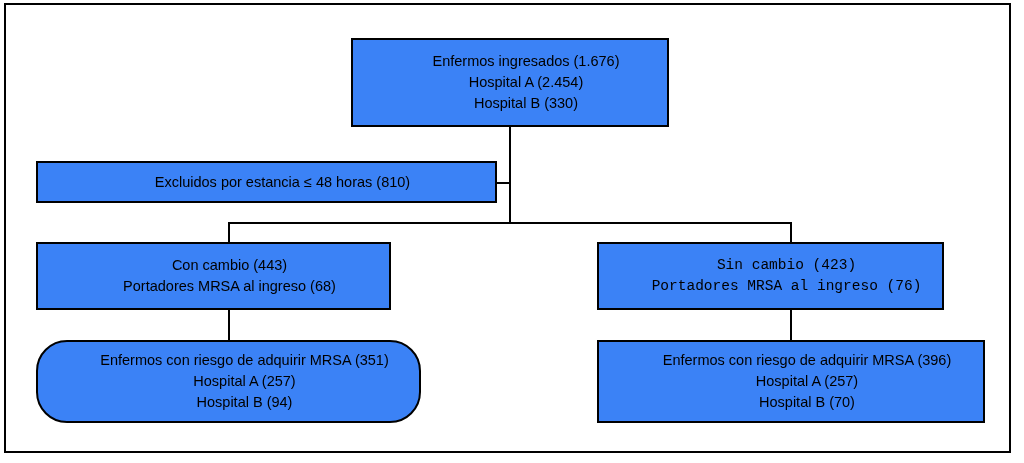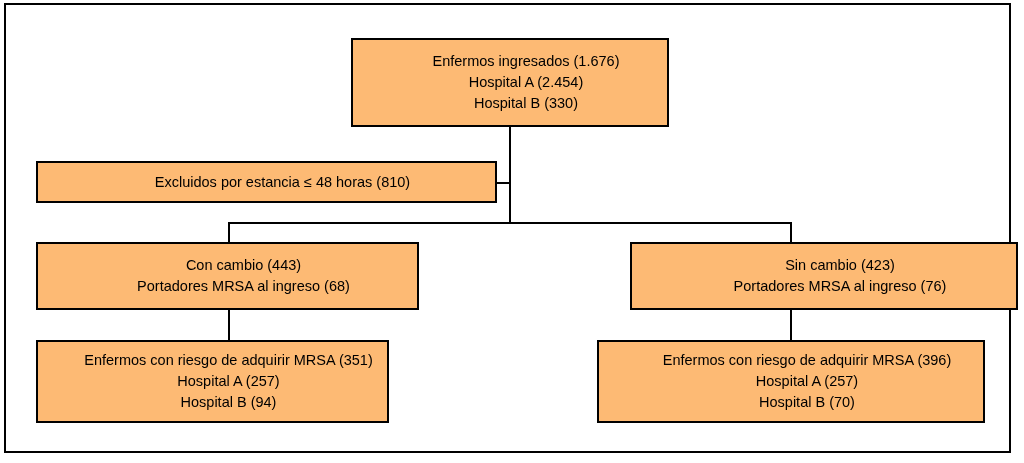--- a/index.html
+++ b/index.html
@@ -32,42 +32,42 @@
     border: 2px solid #000000;
     box-sizing: border-box;
     background: #ffffff;
   }
 
   
   .flow-box {
     position: absolute;
     box-sizing: border-box;
     border: 2px solid #000000;
-    background: #fdba74;
+    background: #3b82f6;
     display: flex;
     flex-direction: column;
     align-items: center;
     justify-content: center;
     z-index: 3;
     padding-left: 32px;
   }
   .flow-box .line {
     display: block;
     text-align: center;
     font-size: 14.5px;
     line-height: 21px;
     white-space: nowrap;
     color: #000000;
   }
 
   #box-admitted   { left: 351px; top: 38px;  width: 318px; height: 89px; }
   #box-excluded   { left: 36px;  top: 161px; width: 461px; height: 42px; }
-  #box-change     { left: 36px;  top: 242px; width: 383px; height: 68px; justify-content: center; }
-  #box-nochange   { left: 630px; top: 242px; width: 388px; height: 68px; }
-  #box-risk-left  { left: 36px;  top: 340px; width: 353px; height: 83px; }
+  #box-change     { left: 36px;  top: 242px; width: 355px; height: 68px; justify-content: center; }
+  #box-nochange   { left: 597px; top: 242px; width: 347px; height: 68px; font-family: Liberation Mono, monospace; }
+  #box-risk-left  { left: 36px;  top: 340px; width: 385px; height: 83px; border-radius: 31px; }
   #box-risk-right { left: 597px; top: 340px; width: 388px; height: 83px; }
 
   
   .conn {
     position: absolute;
     background: #000000;
     z-index: 1;
   }
   .conn-v { width: 2px; }
   .conn-h { height: 2px; }

